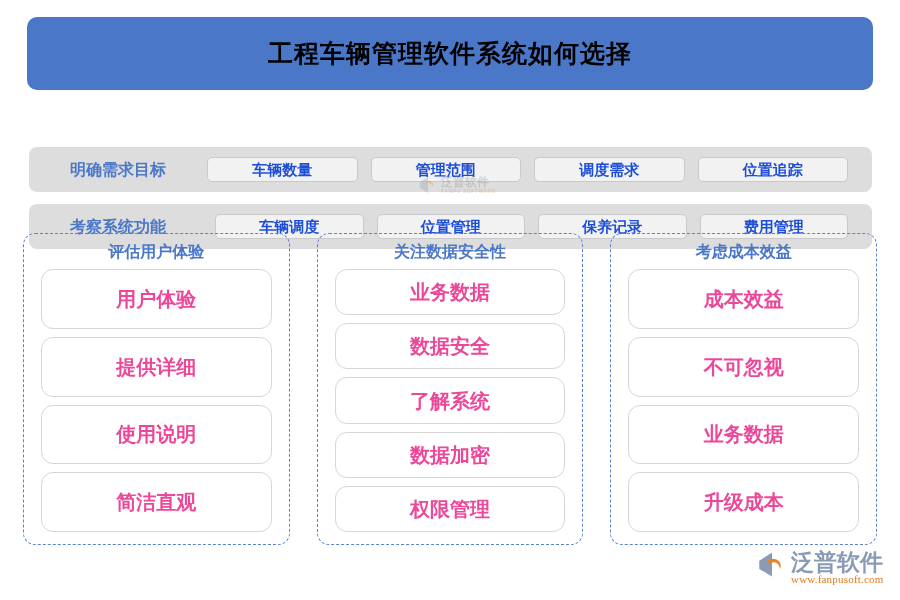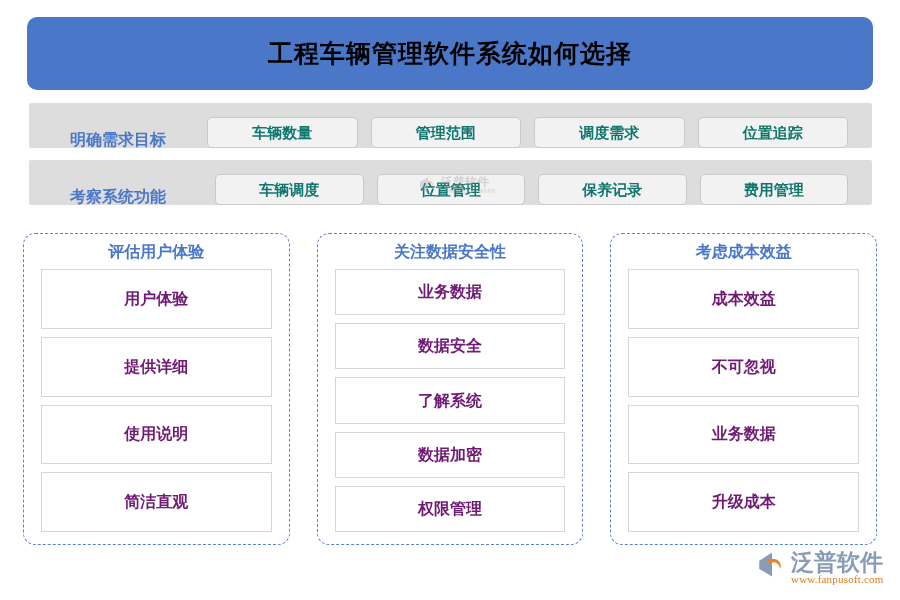--- a/index.html
+++ b/index.html
@@ -42,23 +42,24 @@
     line-height: 1;
   }
 
   
   .criteria-row {
     position: absolute;
     left: 29px;
     width: 843px;
     height: 45px;
     background: #dddddd;
-    border-radius: 2px;
-    display: flex;
-    align-items: flex-end;
+    border-radius: 8px;
+    display: flex;
+    align-items: center;
+    margin-top: 44px;
   }
   .criteria-row.row-1 { top: 103px; }
   .criteria-row.row-2 { top: 160px; gap: 8px; }
 
   .row-label {
     width: 178px;
     text-align: center;
     color: #4a77c8;
     font-size: 16px;
     font-weight: bold;
@@ -66,28 +67,28 @@
     line-height: 1;
   }
   .row-pills {
     display: flex;
     flex: 1;
     gap: 13px;
     padding-right: 24px;
   }
   .pill {
     flex: 1;
-    height: 31px;
+    height: 25px;
     background: #f2f2f2;
     border: 1px solid #c9c9c9;
     border-radius: 5px;
     display: flex;
     align-items: center;
     justify-content: center;
-    color: #0f766e;
+    color: #1d4ed8;
     font-size: 15px;
     font-weight: bold;
     box-sizing: border-box;
     line-height: 1;
   }
 
   
   .columns {
     position: absolute;
     left: 23px;
@@ -119,26 +120,26 @@
   .column-items {
     display: flex;
     flex-direction: column;
     gap: 8px;
     flex: 1;
   }
   .item-box {
     flex: 1;
     background: #ffffff;
     border: 1px solid #d6d6d6;
-    border-radius: 0;
+    border-radius: 12px;
     display: flex;
     align-items: center;
     justify-content: center;
-    color: #701a75;
-    font-size: 16px;
+    color: #ec4899;
+    font-size: 20px;
     font-weight: bold;
     box-sizing: border-box;
     line-height: 1;
   }
 
   
   .watermark {
     position: absolute;
     left: 418px;
     top: 168px;

